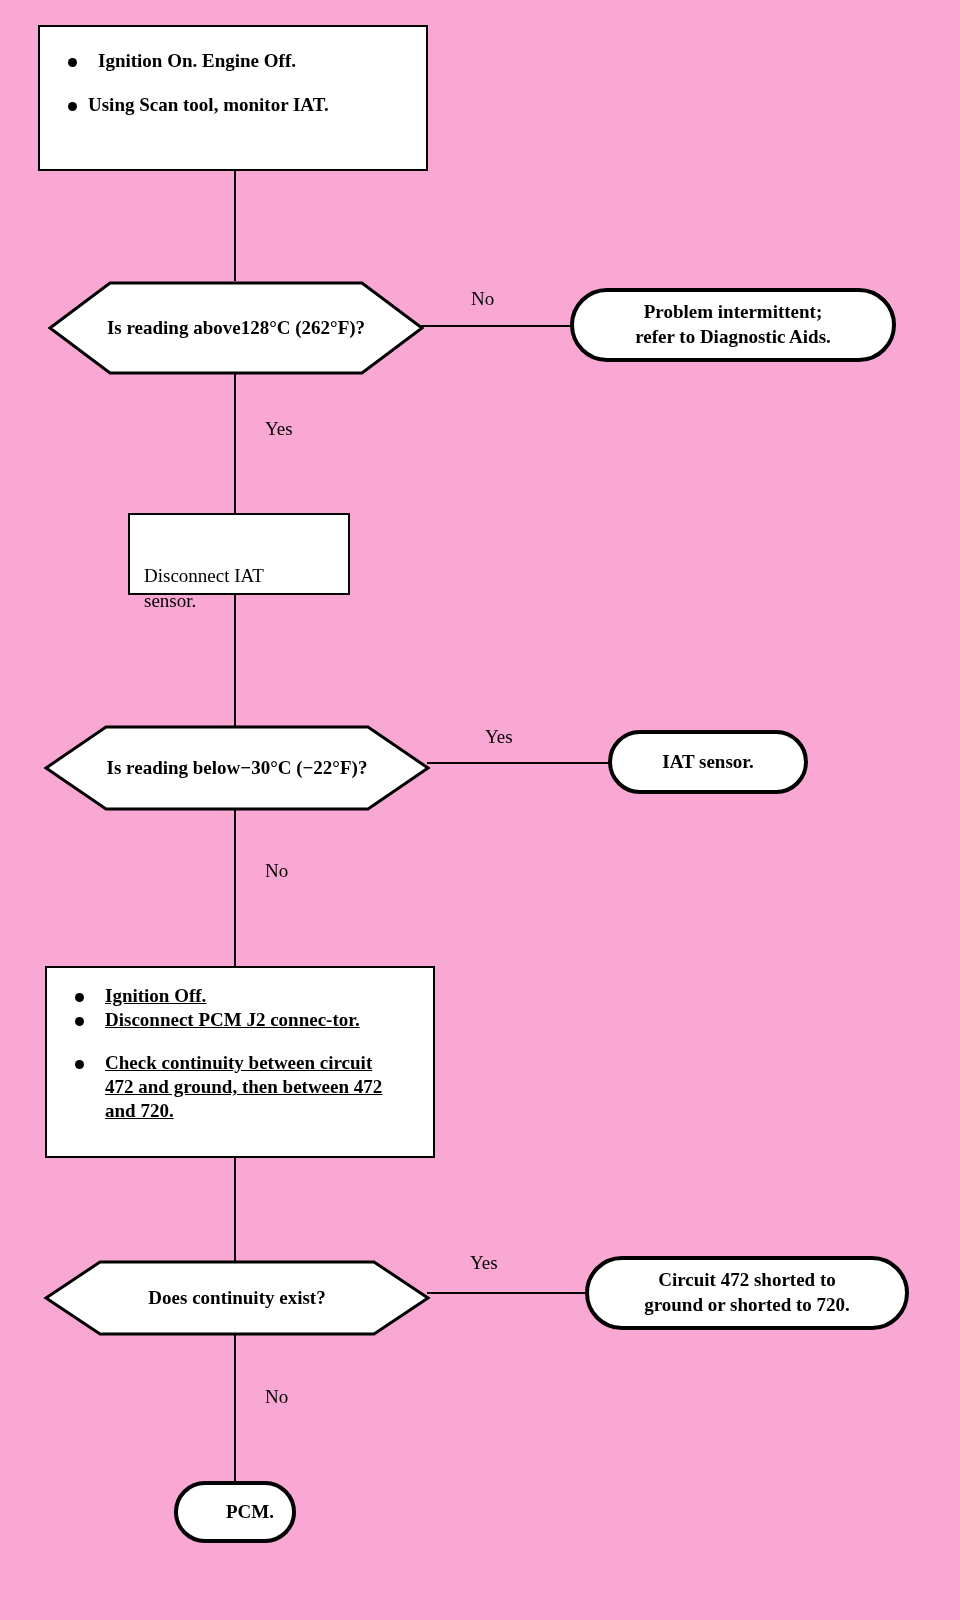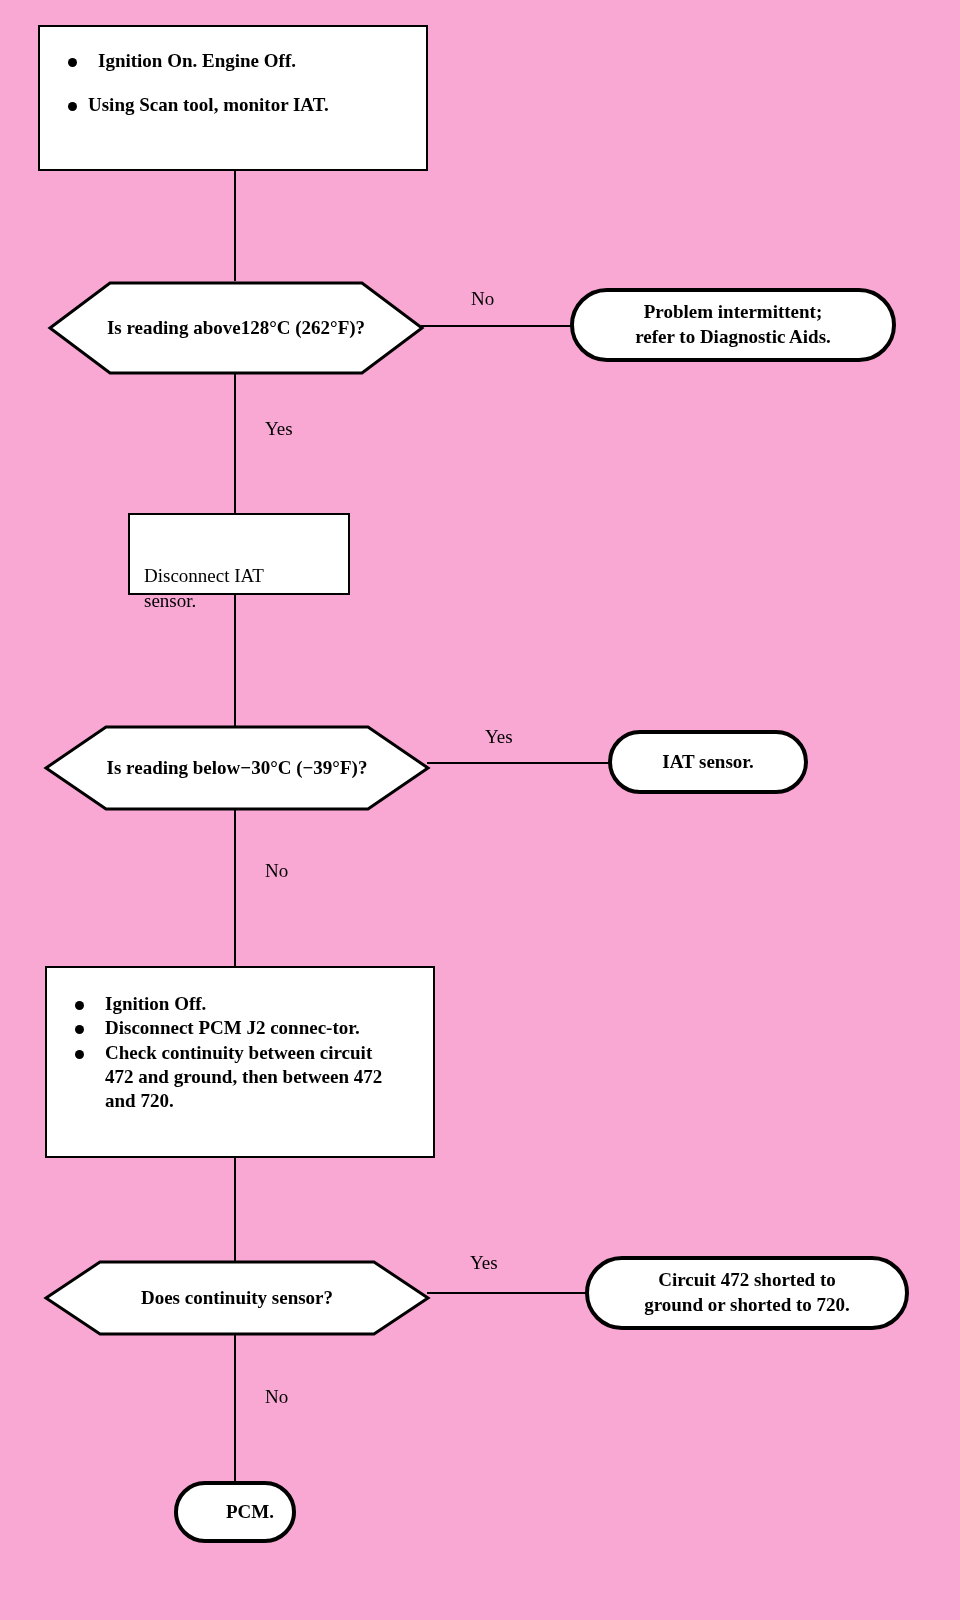--- a/index.html
+++ b/index.html
@@ -159,52 +159,52 @@
   </div>
 
   <div class="vline" style="left:234px; top:595px; height:131px;"></div>
 
   <div class="decision" style="left:44px; top:724px; width:386px; height:88px;">
     <svg width="386" height="88" viewBox="0 0 386 88">
       <polygon points="2,44 62,3 324,3 384,44 324,85 62,85" fill="#ffffff" stroke="#000000" stroke-width="3" stroke-linejoin="miter"></polygon>
     </svg>
     <div class="dtext">
       <span>Is reading below</span>
-      <span>−30°C (−39°F)?</span>
+      <span>−30°C (−22°F)?</span>
     </div>
   </div>
 
   <div class="hline" style="left:427px; top:762px; width:185px;"></div>
   <div class="blabel" style="left:485px; top:726px;">Yes</div>
 
   <div class="terminal" style="left:608px; top:730px; width:200px; height:64px; border-radius:32px;">
     <div>
       <div>IAT sensor.</div>
     </div>
   </div>
 
   <div class="vline" style="left:234px; top:810px; height:158px;"></div>
   <div class="blabel" style="left:265px; top:860px;">No</div>
 
-  <div class="proc" style="left:45px; top:966px; width:390px; height:192px; padding-top:24px;">
+  <div class="proc" style="left:45px; top:966px; width:390px; height:192px; padding-top:16px;text-decoration:underline;">
     <ul>
       <li>Ignition Off.</li>
       <li style="max-width:285px;">Disconnect PCM J2 connec-tor.</li>
-      <li style="max-width:285px;">Check continuity between circuit 472 and ground, then between 472 and 720.</li>
+      <li style="margin-top:18px; max-width:285px;">Check continuity between circuit 472 and ground, then between 472 and 720.</li>
     </ul>
   </div>
 
   <div class="vline" style="left:234px; top:1158px; height:104px;"></div>
 
   <div class="decision" style="left:44px; top:1259px; width:386px; height:78px;">
     <svg width="386" height="78" viewBox="0 0 386 78">
       <polygon points="2,39 56,3 330,3 384,39 330,75 56,75" fill="#ffffff" stroke="#000000" stroke-width="3" stroke-linejoin="miter"></polygon>
     </svg>
     <div class="dtext">
-      <span>Does continuity sensor?</span>
+      <span>Does continuity exist?</span>
     </div>
   </div>
 
   <div class="hline" style="left:427px; top:1292px; width:160px;"></div>
   <div class="blabel" style="left:470px; top:1252px;">Yes</div>
 
   <div class="terminal" style="left:585px; top:1256px; width:324px; height:74px; border-radius:37px;">
     <div>
       <div>Circuit 472 shorted to</div>
       <div>ground or shorted to 720.</div>

